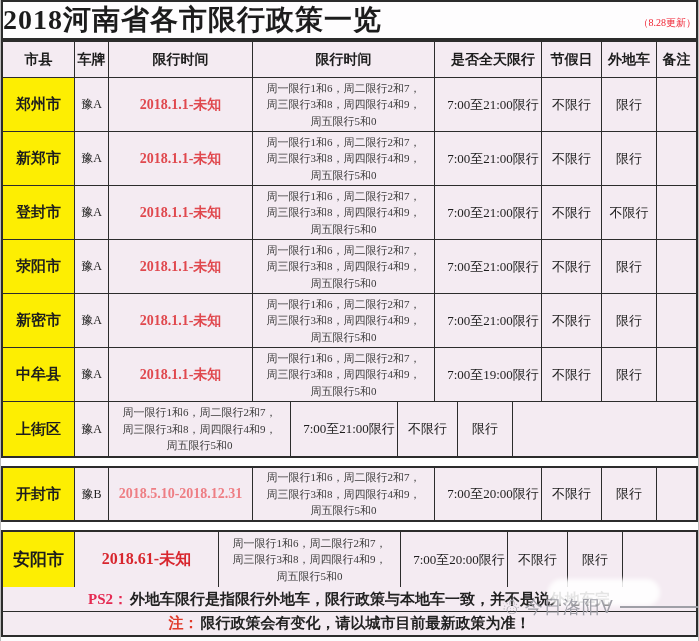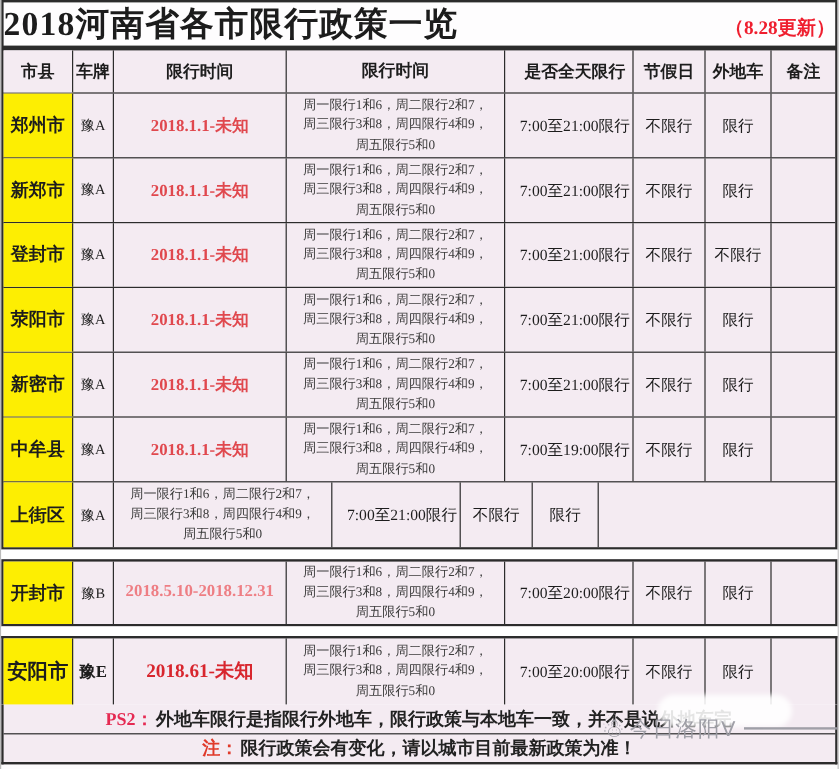--- a/index.html
+++ b/index.html
@@ -8,33 +8,33 @@
     --watermark-gray:#9b9ba3; --border:#2c2c2c; --page-bg:#fdfcfd;
   }
   *{margin:0;padding:0;box-sizing:border-box;}
   body{background:#e9e9e9;font-family:"Liberation Serif","DejaVu Serif",serif;}
   .page{position:relative;width:699px;height:641px;background:var(--page-bg);overflow:hidden;
         border-left:1px solid #bbb;border-right:1px solid #bbb;}
   
   .title-bar{height:40px;border:2px solid var(--border);display:flex;align-items:center;
              justify-content:space-between;gap:8px;background:#fefdfe;}
   .title-main{font-size:28px;font-weight:bold;color:#1c1c1c;letter-spacing:1px;white-space:nowrap;}
-  .title-update{font-size:16px;font-weight:bold;color:var(--update-red);padding-top:6px;white-space:nowrap;}
+  .title-update{font-size:10px;font-weight:normal;color:var(--update-red);padding-top:6px;white-space:nowrap;}
   
   .block{border:2px solid var(--border);background:var(--cell-bg);}
   .gap{height:8px;background:#fff;}
   .t-row,.h-row{display:flex;border-bottom:1px solid var(--border);}
   .block .t-row:last-child,.block .h-row:last-child{border-bottom:none;}
   .cell{border-right:1px solid var(--border);display:flex;flex-direction:column;
         align-items:center;justify-content:center;text-align:center;color:#1d1d1d;}
   .cell:last-child{border-right:none;}
   .h-row{height:36px;}
   .h-row .cell{font-size:14px;font-weight:bold;}
   .t-row{height:54px;}
-  .c-city{width:58px;background:var(--yellow);font-size:15px;font-weight:bold;}
+  .c-city{width:72px;background:var(--yellow);font-size:15px;font-weight:bold;}
   .c-plate{width:34px;font-size:12px;}
   .c-time{width:144px;font-size:14px;font-weight:bold;color:var(--date-red);}
   .time-light{color:var(--date-light-red);}
   .time-dark{color:var(--date-dark-red);}
   .c-rules{width:182px;font-size:11px;line-height:1.5;color:#3a3a3a;}
   .c-allday{width:97px;font-size:13px;margin-left:10px;}
   .c-holiday{width:60px;font-size:13px;text-align:right;}
   .c-nonlocal{width:55px;font-size:13px;}
   .c-note{flex:1;}
   .h-row .c-city{background:var(--cell-bg);}
@@ -203,21 +203,20 @@
   </div>
       </div>
   </div>
 
   <div class="gap"></div>
 
   <div class="block" style="border-bottom:none">
     <div>
         <div class="t-row emph">
     <div class="cell c-city">安阳市</div>
-    <div class="cell c-plate">豫E</div>
     <div class="cell c-time time-dark">2018.61-未知</div>
     <div class="cell c-rules">
             <div>周一限行1和6，周二限行2和7，</div>
             <div>周三限行3和8，周四限行4和9，</div>
             <div>周五限行5和0</div>
           </div>
     <div class="cell c-allday">7:00至20:00限行</div>
     <div class="cell c-holiday">不限行</div>
     <div class="cell c-nonlocal">限行</div>
     <div class="cell c-note"></div>

